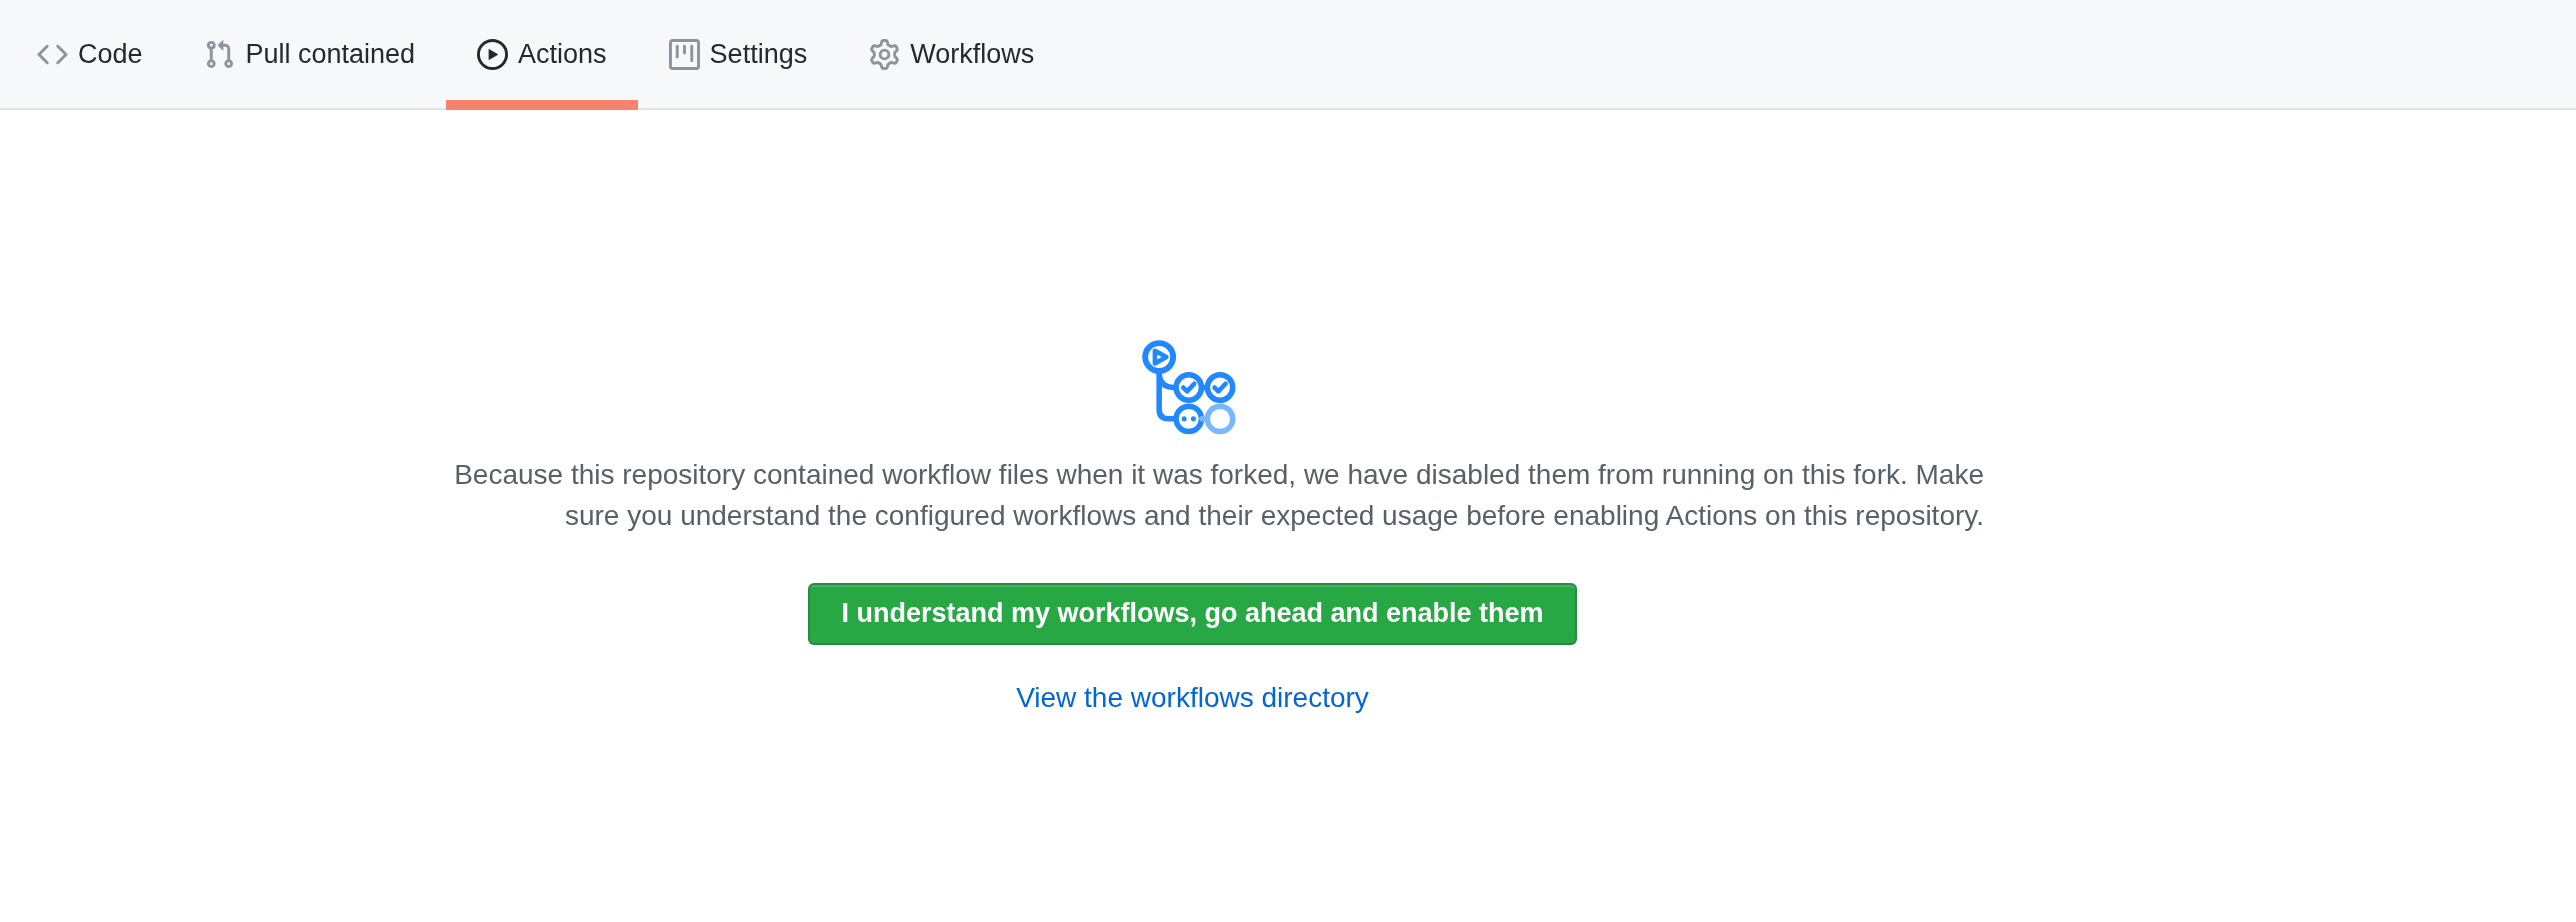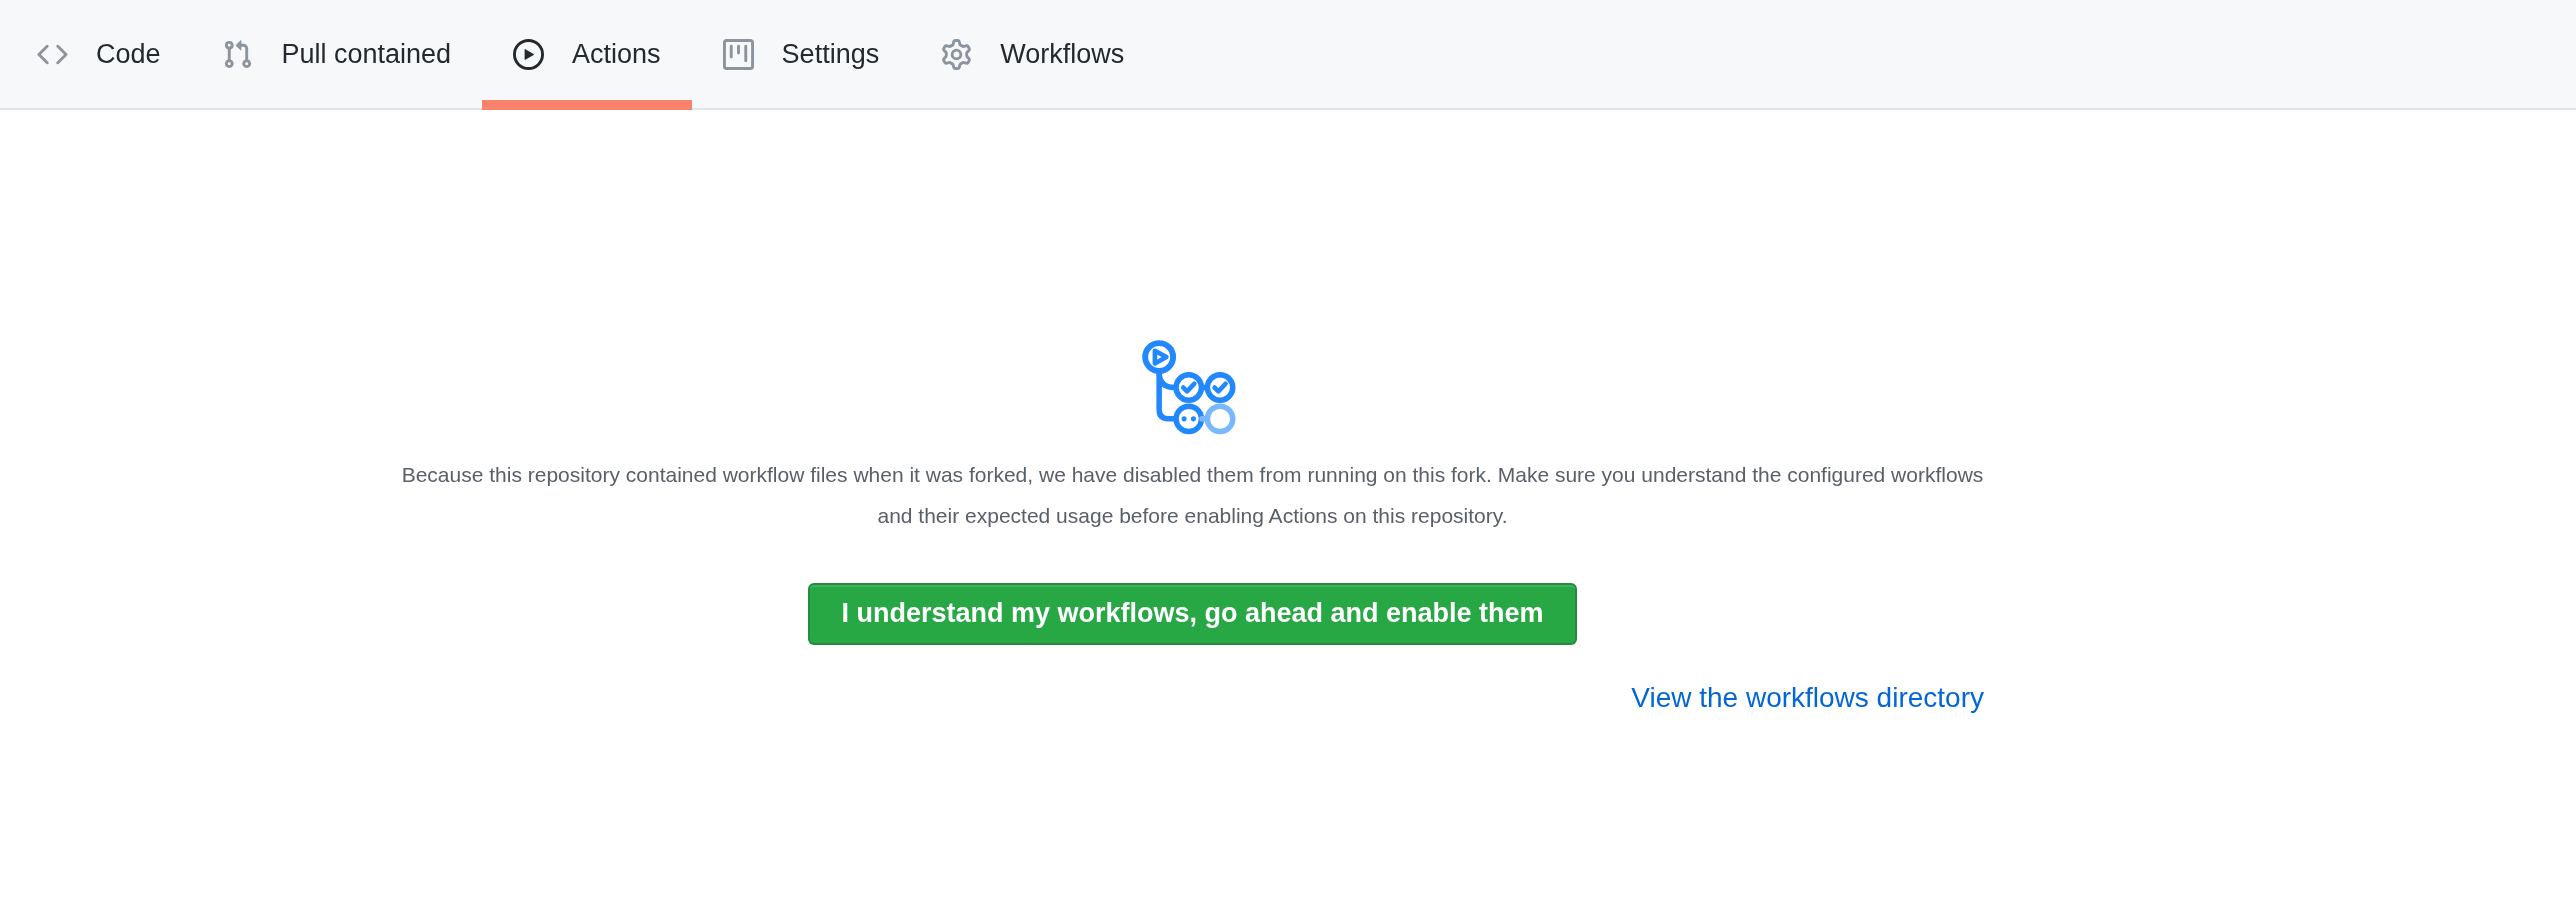--- a/index.html
+++ b/index.html
@@ -19,21 +19,21 @@
     background: #f6f8fa;
     border-bottom: 2px solid #e1e4e8;
     display: flex;
     align-items: stretch;
     padding-left: 5.9px;
   }
   .tab {
     position: relative;
     display: flex;
     align-items: center;
-    gap: 28px;
+    gap: 10px;
     padding: 0 31px;
     font-size: 27px;
     line-height: 1;
     color: #24292e;
     text-decoration: none;
     cursor: pointer;
     white-space: nowrap;
   }
   .tab .ticon { display: flex; align-items: center; }
   .tab .ticon svg { width: 31px; height: 31px; fill: #8c959d; display: block; }
@@ -62,40 +62,41 @@
     margin: 43px 0 0 0;
     font-size: 45px;
     line-height: 53px;
     font-weight: bold;
     color: #24292e;
     letter-spacing: -0.5px;
   }
   .bs-desc {
     margin: 13.7px auto 0 auto;
     max-width: 1583px;
-    font-size: 21px;
+    font-size: 28px;
     line-height: 41px;
     color: #586069;
+    text-align: right;
   }
   .bs-button {
     margin-top: 47px;
     display: inline-block;
     border: 2px solid rgba(27, 31, 35, 0.2);
     border-radius: 6px;
     background: #28a745;
     box-shadow: inset 0 2px 0 rgba(255, 255, 255, 0.12);
     color: #ffffff;
     font-family: "Liberation Sans", sans-serif;
     font-size: 27px;
     font-weight: bold;
     line-height: 27px;
     padding: 15.6px 31px;
     cursor: pointer;
   }
-  .bs-linkrow { margin-top: 37px; text-align: right; }
+  .bs-linkrow { margin-top: 37px; }
   .bs-link {
     font-size: 28px;
     color: #0366d6;
     text-decoration: none;
     cursor: pointer;
   }
 </style>
 </head>
 <body>
 

